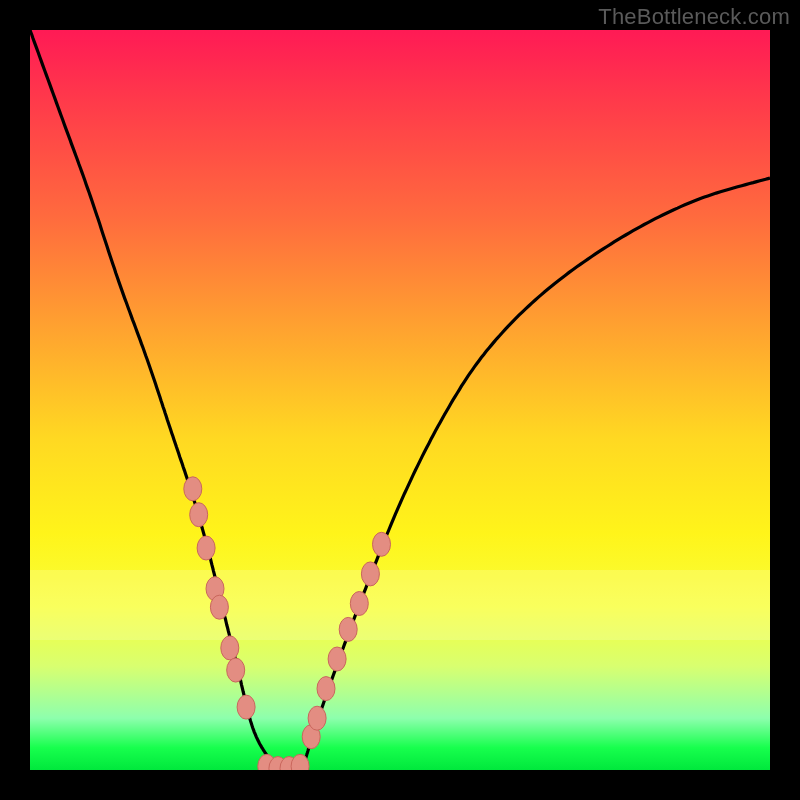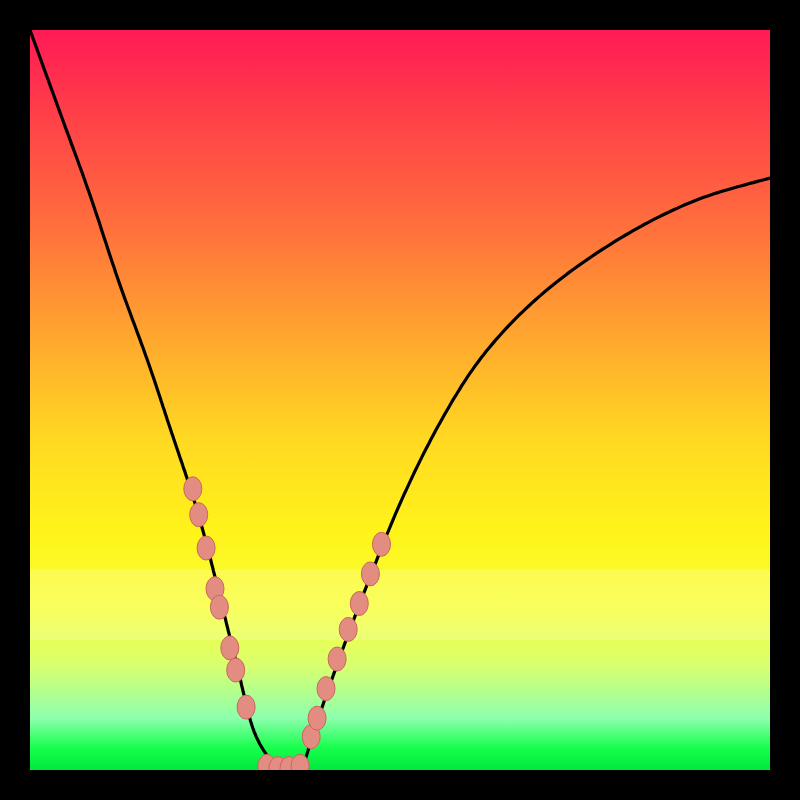--- a/index.html
+++ b/index.html
@@ -89,13 +89,14 @@
           <ellipse cx="287.1" cy="688.2" rx="9" ry="12" fill="#e38d82" stroke="#c9665c" stroke-width="1"></ellipse>
           <ellipse cx="296.0" cy="658.6" rx="9" ry="12" fill="#e38d82" stroke="#c9665c" stroke-width="1"></ellipse>
           <ellipse cx="307.1" cy="629.0" rx="9" ry="12" fill="#e38d82" stroke="#c9665c" stroke-width="1"></ellipse>
           <ellipse cx="318.2" cy="599.4" rx="9" ry="12" fill="#e38d82" stroke="#c9665c" stroke-width="1"></ellipse>
           <ellipse cx="329.3" cy="573.5" rx="9" ry="12" fill="#e38d82" stroke="#c9665c" stroke-width="1"></ellipse>
           <ellipse cx="340.4" cy="543.9" rx="9" ry="12" fill="#e38d82" stroke="#c9665c" stroke-width="1"></ellipse>
           <ellipse cx="351.5" cy="514.3" rx="9" ry="12" fill="#e38d82" stroke="#c9665c" stroke-width="1"></ellipse>
         </g>
     </svg>
   </div>
+  <div class="credit">TheBottleneck.com</div>
 </div>
 
 </body></html>

